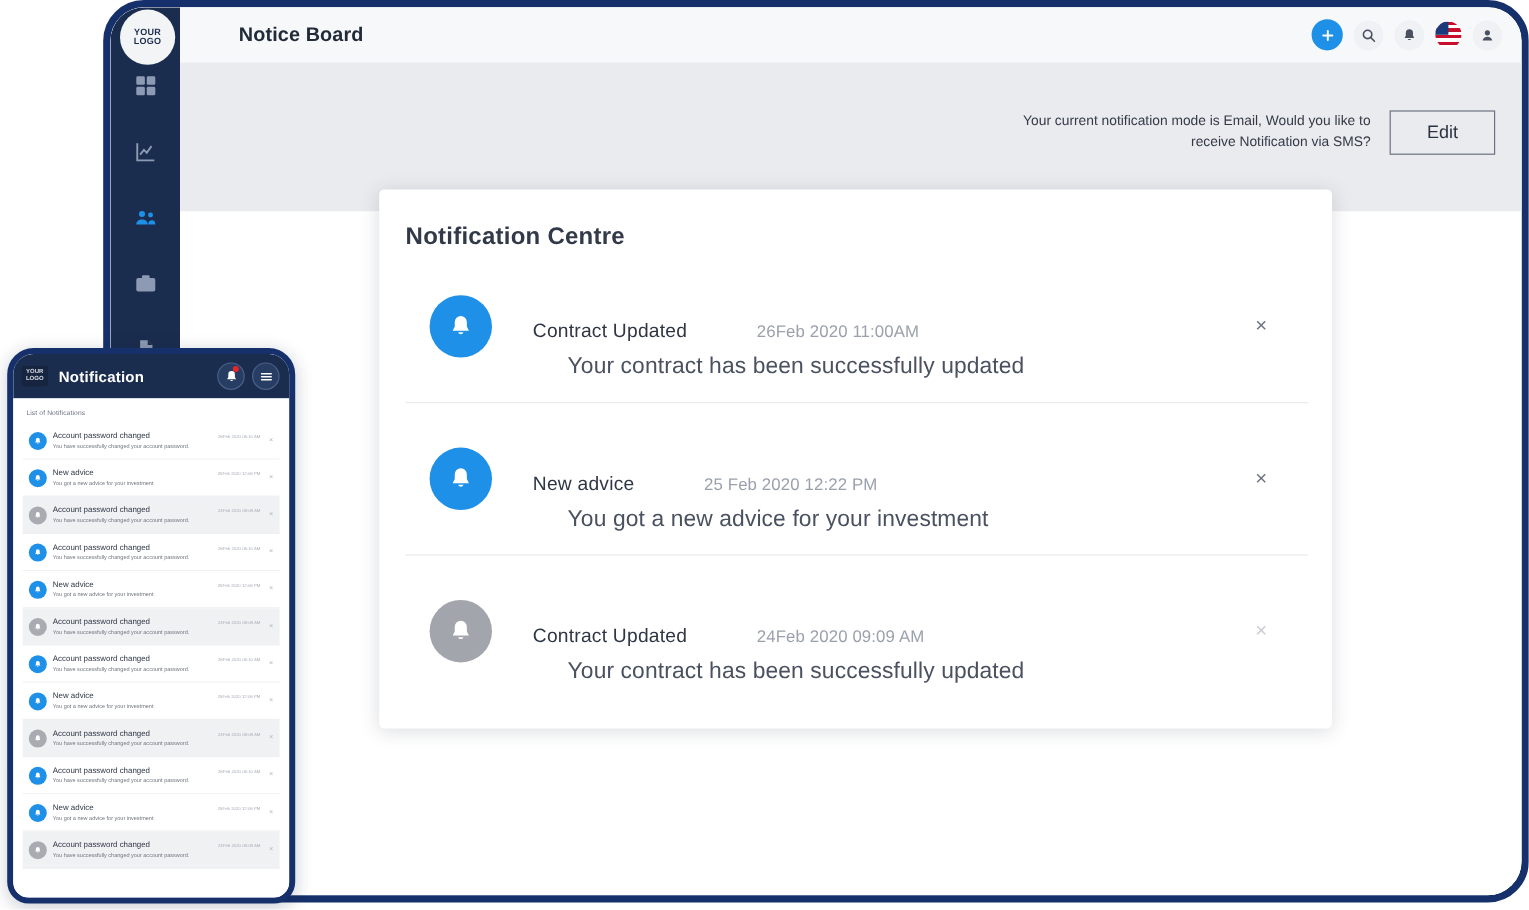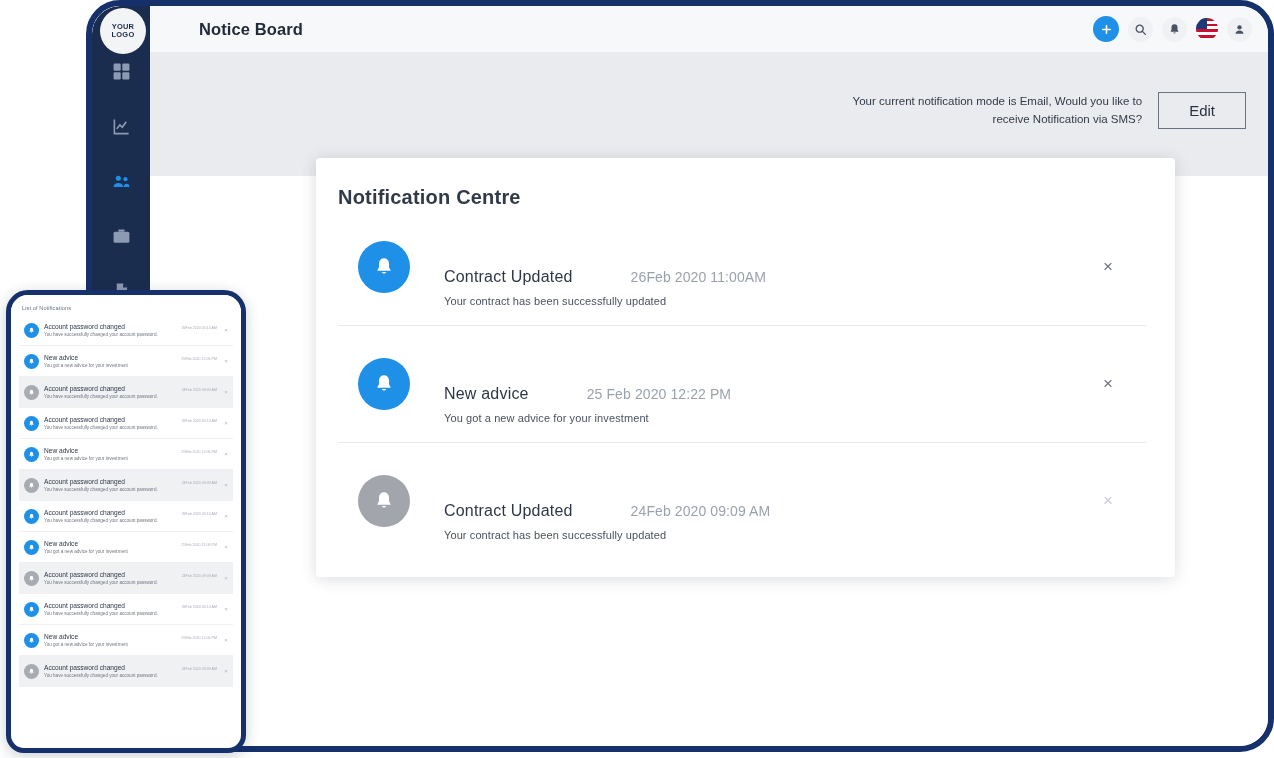--- a/index.html
+++ b/index.html
@@ -120,25 +120,25 @@
   #edit-btn {
     border: 1px solid #6b7280; background: #eaebee;
     padding: 9px 30px; font-size: 15px; color: #2b3342;
     font-family: "Liberation Sans", sans-serif;
     cursor: pointer; border-radius: 0;
   }
 
   
   #notif-card {
     position: absolute; left: 166px; top: 106px;
-    width: 859px;
+    width: 794px;
     background: #ffffff;
     border-radius: 4px;
     box-shadow: 0 2px 16px rgba(40,50,70,.17);
-    padding: 22px 28px 18px 22px;
+    padding: 22px 20px 18px 22px;
   }
   #notif-card-title {
     font-size: 20px; color: #323a49; letter-spacing: .2px;
     margin: 6px 0 0 0; padding-left: 0;
   }
   .notif-row {
     display: flex; align-items: center;
     padding: 18px 0 18px 0;
     border-bottom: 1px solid #e9eaed;
   }
@@ -154,22 +154,22 @@
   .nr-body { flex: 1; padding-left: 34px; }
   .nr-line1 { display: flex; align-items: baseline; margin-top: 41px; }
   .nr-title {
     font-size: 16px; color: #2f3746; letter-spacing: .2px;
   }
   .nr-time {
     font-size: 14px; color: #9ba1ac; margin-left: 58px;
     letter-spacing: .1px; white-space: nowrap;
   }
   .nr-desc {
-    font-size: 11px; color: #4a5costs; color: #4a5160;
-    margin-top: 9px; letter-spacing: .1px;
+    font-size: 19px; color: #4a5costs; color: #4a5160;
+    margin-top: 9px; letter-spacing: .1px; margin-left: 29px;
   }
   .nr-close {
     width: 34px; flex: 0 0 34px; text-align: center;
     font-size: 17px; color: #6d737e; cursor: pointer;
     margin-right: 22px; user-select: none;
   }
   .nr-close.read { color: #c9ccd2; }
 
   
   #phone {
@@ -405,20 +405,39 @@
                 <div class="nr-close read">×</div>
               </div>
             </div>
         </div>
       </div>
 
     </div>
   </div>
 
   <div id="phone">
+    <div id="phone-header">
+      <div id="phone-logo">
+        <span>YOUR</span>
+        <span>LOGO</span>
+      </div>
+      <div id="phone-title">Notification</div>
+      <div class="ph-btn">
+        <svg viewBox="0 0 24 24" fill="currentColor">
+          <path d="M12 2.5a5.5 5.5 0 0 0-5.5 5.5v4.2L4.6 16h14.8l-1.9-3.8V8A5.5 5.5 0 0 0 12 2.5z"></path>
+          <path d="M9.6 17.4a2.5 2.5 0 0 0 4.8 0z"></path>
+        </svg>
+        <span class="ph-badge"></span>
+      </div>
+      <div class="ph-btn">
+        <svg viewBox="0 0 24 24" fill="none" stroke="currentColor" stroke-width="2.6" stroke-linecap="round">
+          <path d="M4 7h16M4 12h16M4 17h16"></path>
+        </svg>
+      </div>
+    </div>
     <div id="phone-body">
       <div id="phone-list-head">List of Notifications</div>
       <div id="phone-list">
           <div class="m-item">
             <div class="m-ico">
               <svg viewBox="0 0 24 24" fill="currentColor">
                 <path d="M12 2.5a5.5 5.5 0 0 0-5.5 5.5v4.2L4.6 16h14.8l-1.9-3.8V8A5.5 5.5 0 0 0 12 2.5z"></path>
                 <path d="M9.6 17.4a2.5 2.5 0 0 0 4.8 0z"></path>
               </svg>
             </div>

